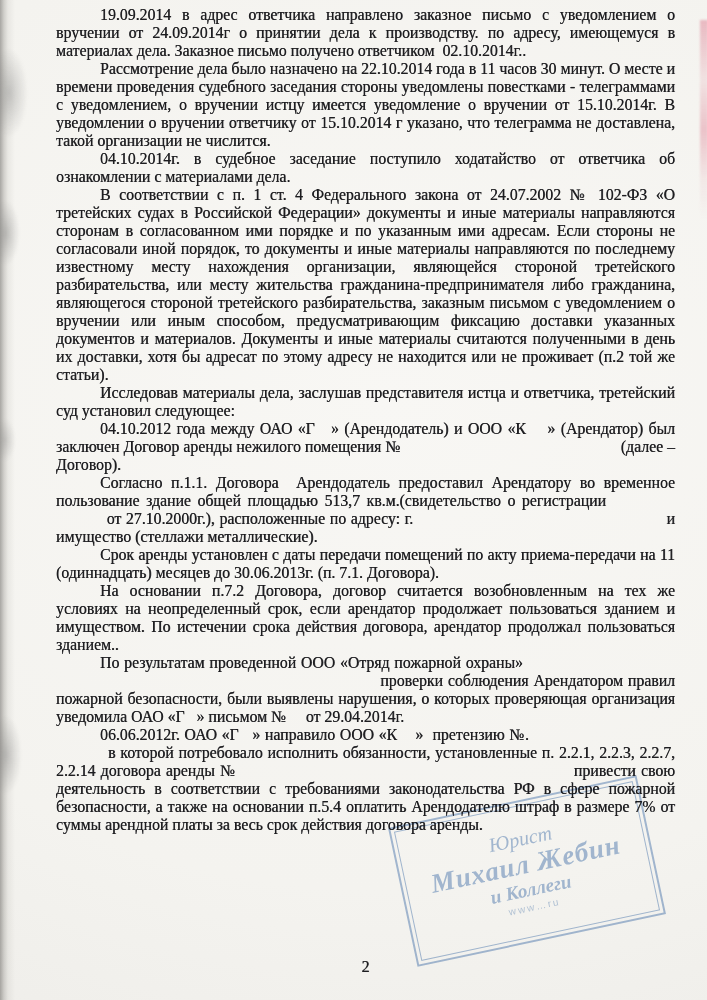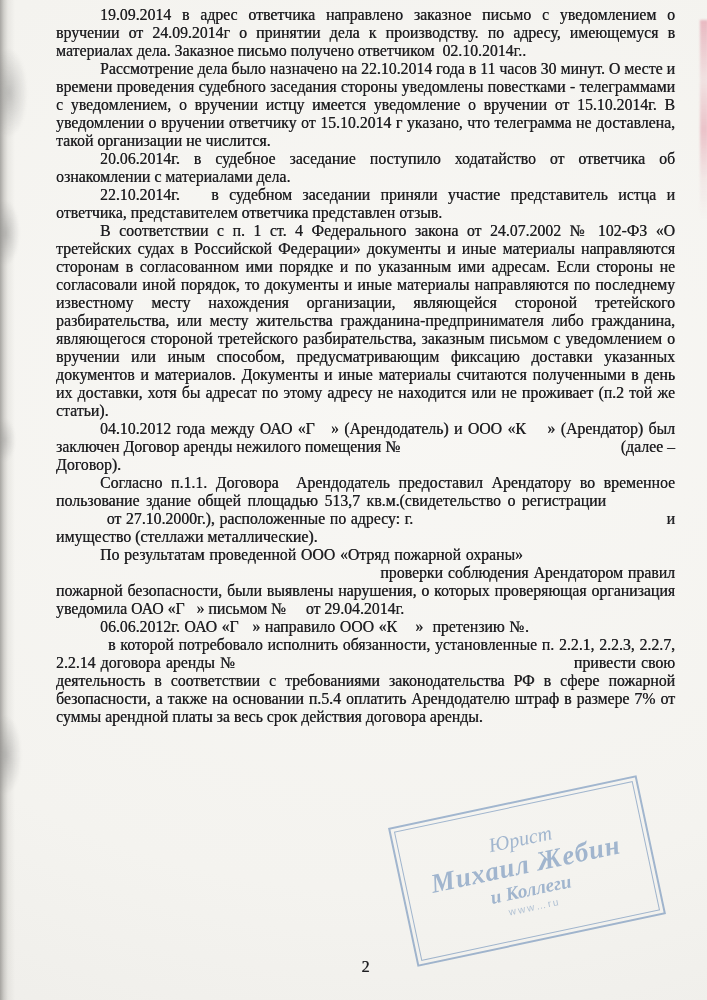--- a/index.html
+++ b/index.html
@@ -61,25 +61,27 @@
   <div class="edge-left"></div>
   <div class="smudge s1"></div>
   <div class="smudge s2"></div>
   <div class="smudge s3"></div>
   <div class="smudge s4"></div>
   <div class="pink-streak"></div>
 
   <div class="text-block">
     <p class="para">19.09.2014 в адрес ответчика направлено заказное письмо с уведомлением о вручении от 24.09.2014г о принятии дела к производству. по адресу, имеющемуся в материалах дела. Заказное письмо получено ответчиком&nbsp; 02.10.2014г..</p>
     <p class="para">Рассмотрение дела было назначено на 22.10.2014 года в 11 часов 30 минут. О месте и времени проведения судебного заседания стороны уведомлены повестками - телеграммами с уведомлением, о вручении истцу имеется уведомление о вручении от 15.10.2014г. В уведомлении о вручении ответчику от 15.10.2014 г указано, что телеграмма не доставлена, такой организации не числится.</p>
-    <p class="para">20.06.2014г. в судебное заседание поступило ходатайство от ответчика об ознакомлении с материалами дела.</p>
-    <p class="para">22.10.2014г.&nbsp;&nbsp; в судебном заседании приняли участие представитель истца и ответчика, представителем ответчика представлен отзыв.</p>
+    <p class="para">04.10.2014г. в судебное заседание поступило ходатайство от ответчика об ознакомлении с материалами дела.</p>
     <p class="para">В соответствии с п. 1 ст. 4 Федерального закона от 24.07.2002 № 102-ФЗ «О третейских судах в Российской Федерации» документы и иные материалы направляются сторонам в согласованном ими порядке и по указанным ими адресам. Если стороны не согласовали иной порядок, то документы и иные материалы направляются по последнему известному месту нахождения организации, являющейся стороной третейского разбирательства, или месту жительства гражданина-предпринимателя либо гражданина, являющегося стороной третейского разбирательства, заказным письмом с уведомлением о вручении или иным способом, предусматривающим фиксацию доставки указанных документов и материалов. Документы и иные материалы считаются полученными в день их доставки, хотя бы адресат по этому адресу не находится или не проживает (п.2 той же статьи).</p>
+    <p class="para">Исследовав материалы дела, заслушав представителя истца и ответчика, третейский суд установил следующее:</p>
     <p class="para">04.10.2012 года между ОАО «Г&nbsp;&nbsp;&nbsp;» (Арендодатель) и ООО «К&nbsp;&nbsp;&nbsp;&nbsp;» (Арендатор) был заключен Договор аренды нежилого помещения №&nbsp;&nbsp;&nbsp;&nbsp;&nbsp;&nbsp;&nbsp;&nbsp;&nbsp;&nbsp; &nbsp;&nbsp;&nbsp;&nbsp;&nbsp;&nbsp;&nbsp;&nbsp;&nbsp;&nbsp; &nbsp;&nbsp;&nbsp;&nbsp;&nbsp;&nbsp;&nbsp;&nbsp;&nbsp;&nbsp; &nbsp;&nbsp;&nbsp;&nbsp;&nbsp;&nbsp;&nbsp;&nbsp;&nbsp;&nbsp; &nbsp;&nbsp;&nbsp;&nbsp;&nbsp;&nbsp;&nbsp;&nbsp;&nbsp;&nbsp; (далее – Договор).</p>
     <p class="para">Согласно п.1.1. Договора&nbsp; Арендодатель предоставил Арендатору во временное пользование здание общей площадью 513,7 кв.м.(свидетельство о регистрации &nbsp;&nbsp;&nbsp;&nbsp;&nbsp;&nbsp;&nbsp;&nbsp;&nbsp;&nbsp; &nbsp;&nbsp;&nbsp;&nbsp;&nbsp;&nbsp;&nbsp;&nbsp;&nbsp;&nbsp; от 27.10.2000г.), расположенные по адресу: г.&nbsp;&nbsp;&nbsp;&nbsp;&nbsp;&nbsp;&nbsp;&nbsp;&nbsp;&nbsp; &nbsp;&nbsp;&nbsp;&nbsp;&nbsp;&nbsp;&nbsp;&nbsp;&nbsp;&nbsp; &nbsp;&nbsp;&nbsp;&nbsp;&nbsp;&nbsp;&nbsp;&nbsp;&nbsp;&nbsp; &nbsp;&nbsp;&nbsp;&nbsp;&nbsp;&nbsp;&nbsp;&nbsp;&nbsp;&nbsp; &nbsp;&nbsp;&nbsp;&nbsp;&nbsp;&nbsp;&nbsp;&nbsp;&nbsp;&nbsp; и имущество (стеллажи металлические).</p>
+    <p class="para">Срок аренды установлен с даты передачи помещений по акту приема-передачи на 11 (одиннадцать) месяцев до 30.06.2013г. (п. 7.1. Договора).</p>
+    <p class="para">На основании п.7.2 Договора, договор считается возобновленным на тех же условиях на неопределенный срок, если арендатор продолжает пользоваться зданием и имуществом. По истечении срока действия договора, арендатор продолжал пользоваться зданием..</p>
     <p class="para">По результатам проведенной ООО «Отряд пожарной охраны»&nbsp;&nbsp;&nbsp;&nbsp;&nbsp;&nbsp;&nbsp;&nbsp;&nbsp;&nbsp; &nbsp;&nbsp;&nbsp;&nbsp;&nbsp;&nbsp;&nbsp;&nbsp;&nbsp;&nbsp; &nbsp;&nbsp;&nbsp;&nbsp;&nbsp;&nbsp;&nbsp;&nbsp;&nbsp;&nbsp; &nbsp;&nbsp;&nbsp;&nbsp;&nbsp;&nbsp;&nbsp;&nbsp;&nbsp;&nbsp; &nbsp;&nbsp;&nbsp;&nbsp;&nbsp;&nbsp;&nbsp;&nbsp;&nbsp;&nbsp; &nbsp;&nbsp;&nbsp;&nbsp;&nbsp;&nbsp;&nbsp;&nbsp;&nbsp;&nbsp; &nbsp;&nbsp;&nbsp;&nbsp;&nbsp;&nbsp;&nbsp;&nbsp;&nbsp;&nbsp; &nbsp;&nbsp;&nbsp;&nbsp;&nbsp;&nbsp;&nbsp;&nbsp;&nbsp;&nbsp; &nbsp;&nbsp;&nbsp;&nbsp;&nbsp;&nbsp;&nbsp;&nbsp;&nbsp;&nbsp; проверки соблюдения Арендатором правил пожарной безопасности, были выявлены нарушения, о которых проверяющая организация уведомила ОАО «Г&nbsp;&nbsp;&nbsp;» письмом №&nbsp;&nbsp;&nbsp;&nbsp; от 29.04.2014г.</p>
     <p class="para">06.06.2012г. ОАО «Г&nbsp;&nbsp;&nbsp;» направило ООО «К&nbsp;&nbsp;&nbsp;&nbsp;»&nbsp; претензию №.&nbsp;&nbsp;&nbsp;&nbsp;&nbsp;&nbsp;&nbsp;&nbsp;&nbsp;&nbsp; &nbsp;&nbsp;&nbsp;&nbsp;&nbsp;&nbsp;&nbsp;&nbsp;&nbsp;&nbsp; &nbsp;&nbsp;&nbsp;&nbsp;&nbsp;&nbsp;&nbsp;&nbsp;&nbsp;&nbsp; &nbsp;&nbsp;&nbsp;&nbsp;&nbsp;&nbsp;&nbsp;&nbsp;&nbsp;&nbsp; в которой потребовало исполнить обязанности, установленные п. 2.2.1, 2.2.3, 2.2.7, 2.2.14 договора аренды №&nbsp;&nbsp;&nbsp;&nbsp;&nbsp;&nbsp;&nbsp;&nbsp;&nbsp;&nbsp; &nbsp;&nbsp;&nbsp;&nbsp;&nbsp;&nbsp;&nbsp;&nbsp;&nbsp;&nbsp; &nbsp;&nbsp;&nbsp;&nbsp;&nbsp;&nbsp;&nbsp;&nbsp;&nbsp;&nbsp; &nbsp;&nbsp;&nbsp;&nbsp;&nbsp;&nbsp;&nbsp;&nbsp;&nbsp;&nbsp; &nbsp;&nbsp;&nbsp;&nbsp;&nbsp;&nbsp;&nbsp;&nbsp;&nbsp;&nbsp; &nbsp;&nbsp;&nbsp;&nbsp;&nbsp;&nbsp;&nbsp;&nbsp;&nbsp;&nbsp; привести свою деятельность в соответствии с требованиями законодательства РФ в сфере пожарной безопасности, а также на основании п.5.4 оплатить Арендодателю штраф в размере 7% от суммы арендной платы за весь срок действия договора аренды.</p>
   </div>
 
   <div class="stamp">
     <div class="stamp-frame"></div>
     <div class="stamp-content">
       <div class="stamp-title">Юрист</div>
       <div class="stamp-name">Михаил Жебин</div>
       <div class="stamp-subtitle">и Коллеги</div>

